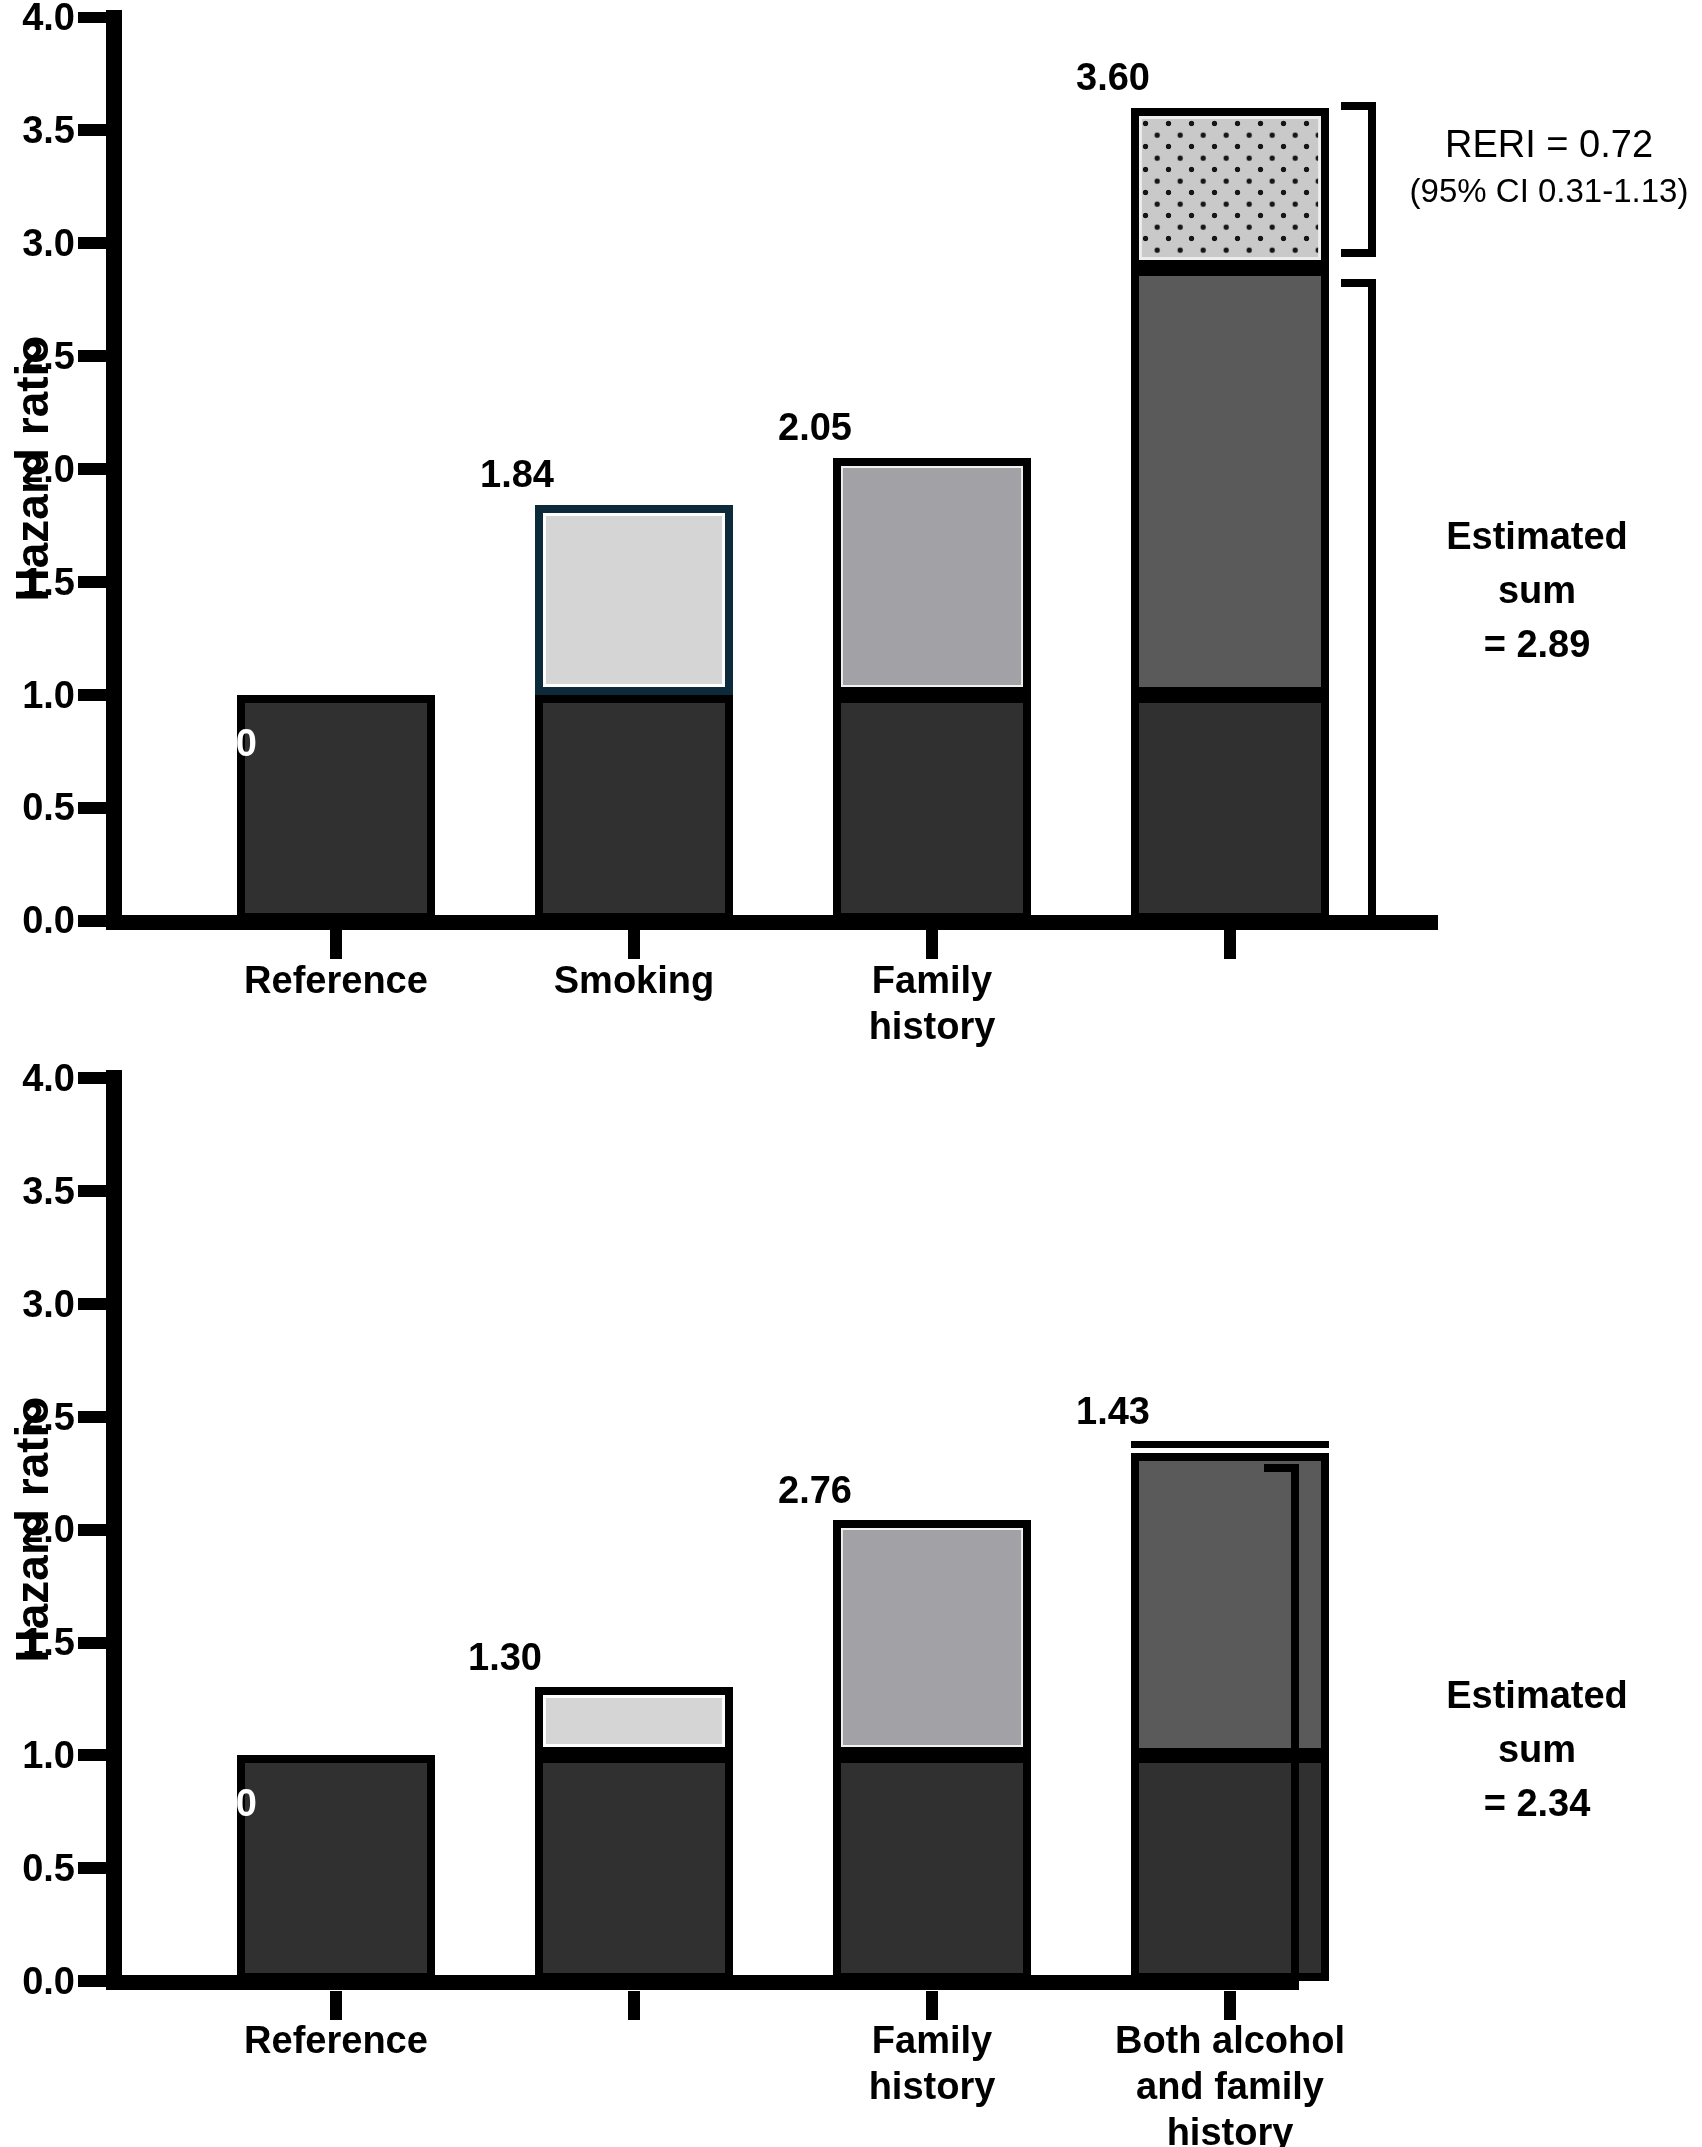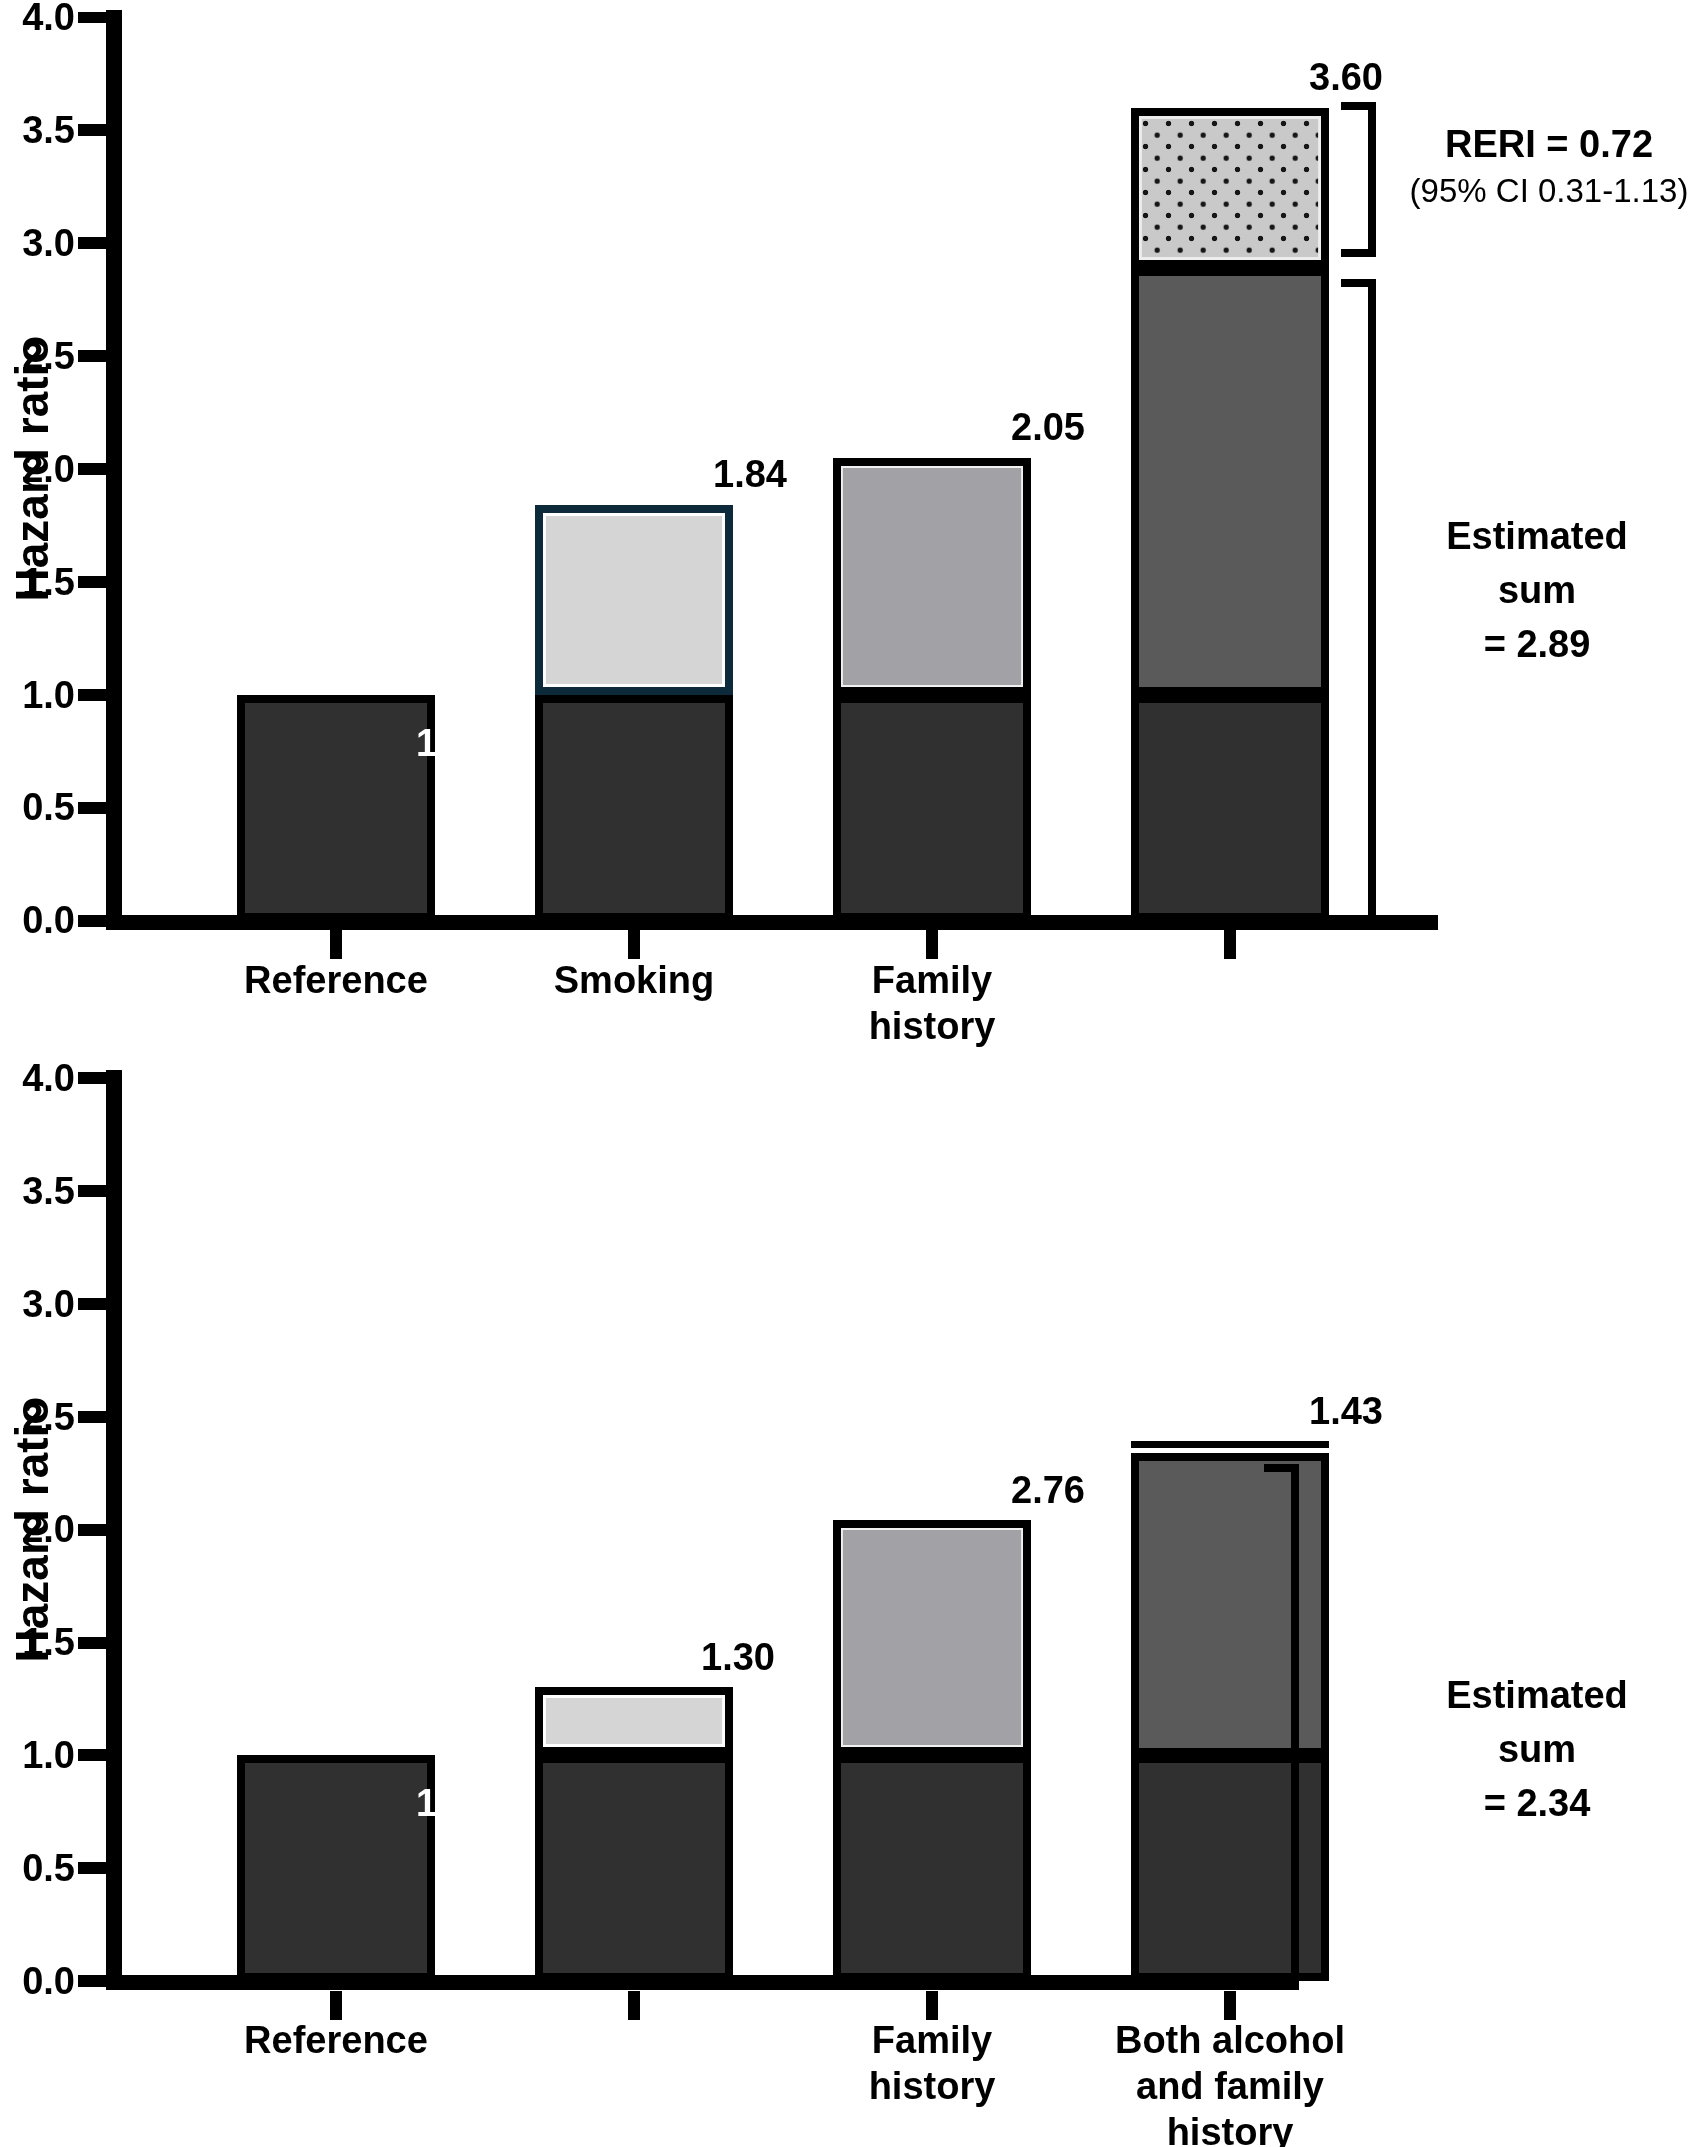--- a/index.html
+++ b/index.html
@@ -48,41 +48,41 @@
     background-position: 6.7px 7.7px, 18px 19px;
     box-shadow: inset 0 0 0 2.9px #ededed;
   }
   .seg-sliver   { background: var(--outline-black, #000); }
   .outline-navy { border-color: var(--outline-navy, #0d2a3a); }
 
   .val-label {
     font-size: 38px;
     font-weight: bold;
     line-height: 46px;
-    text-align: right;
+    text-align: left;
   }
   .val-label.inside { color: var(--label-on-dark, #ffffff); }
 
   .cat-label {
     font-size: 38px;
     font-weight: bold;
     line-height: 46px;
     text-align: center;
     white-space: pre-line;
   }
 
   .bracket {
     box-sizing: border-box;
     border-right: 8.6px solid var(--outline-black, #000);
     border-top: 8.6px solid var(--outline-black, #000);
   }
   .bracket.capped { border-bottom: 8.6px solid var(--outline-black, #000); }
 
   .ann { transform: translateX(-50%); text-align: center; }
-  .ann-main { font-size: 38px; font-weight: bold; line-height: 50px; white-space: nowrap; }
+  .ann-main { font-size: 38px; font-weight: normal; line-height: 50px; white-space: nowrap; }
   .ann-ci   { font-size: 33px; font-weight: normal; line-height: 44px; white-space: nowrap; }
   .ann-sum  { font-size: 38px; font-weight: bold; line-height: 54px; white-space: pre-line; }
 </style>
 </head>
 <body>
 
 <div class="figure">
   <section class="abs" id="chart-0" style="left:0;top:0;width:1702px;height:1038px;">
       <div class="abs y-title" style="left: -256px; top: 436px; width: 576px; height: 65px; line-height: 65px;">Hazard ratio</div>
       <div class="abs axis" style="left: 106px; top: 9.6px; width: 16.3px; height: 918px;"></div>

